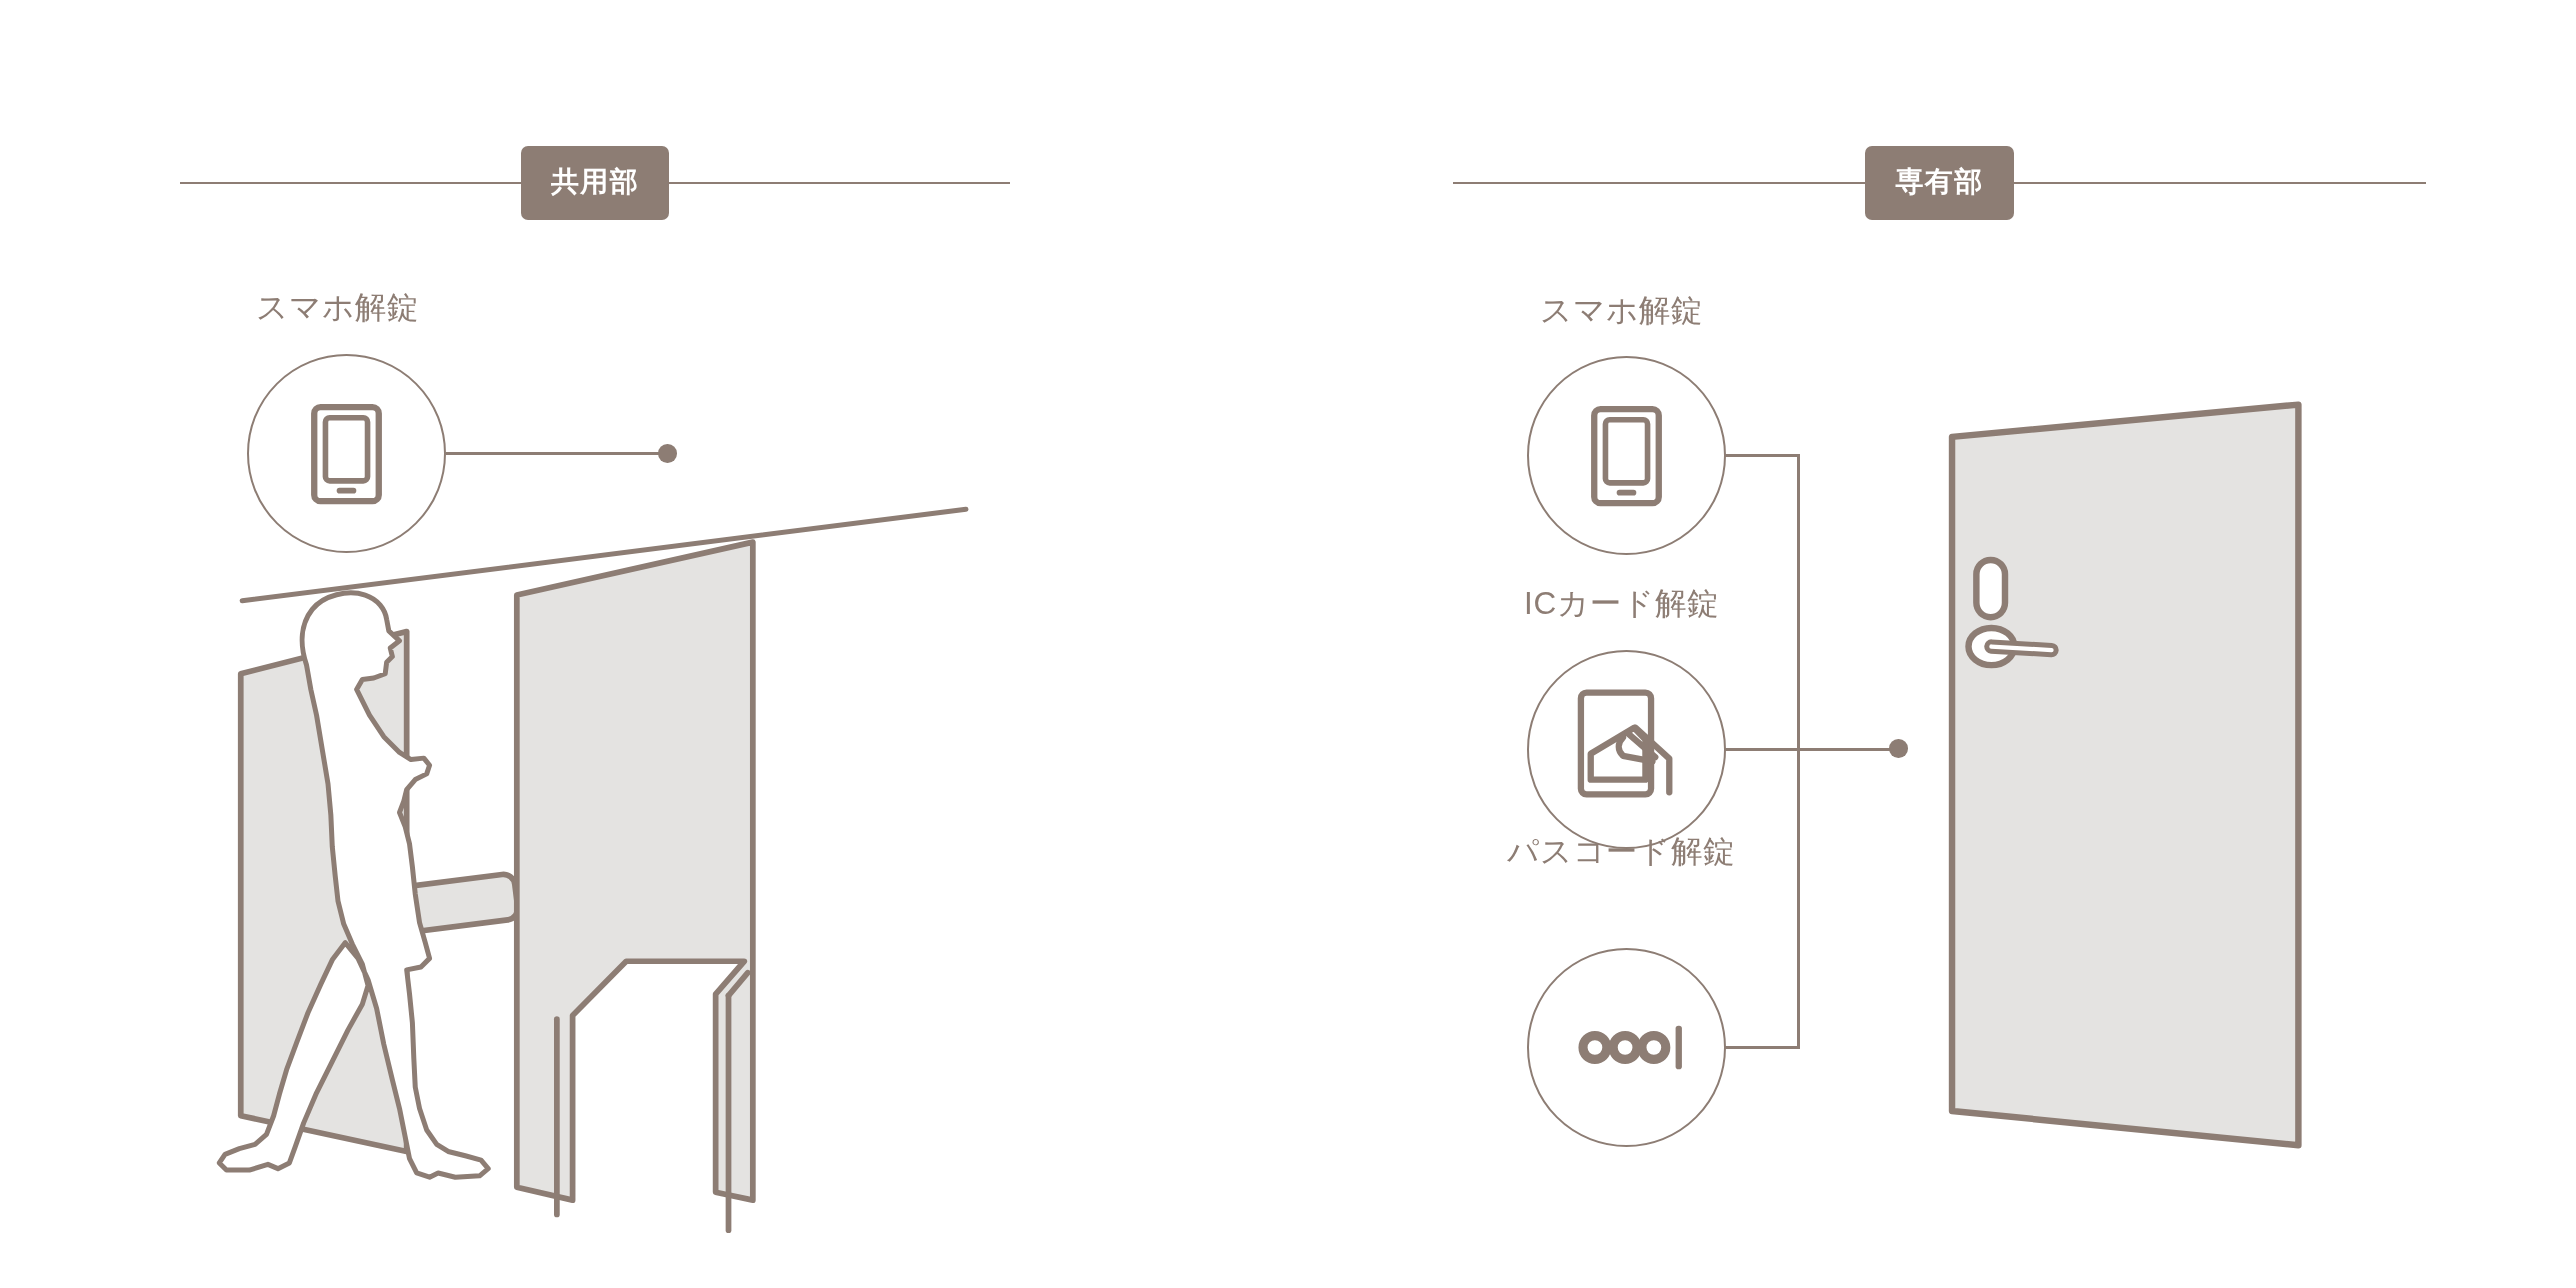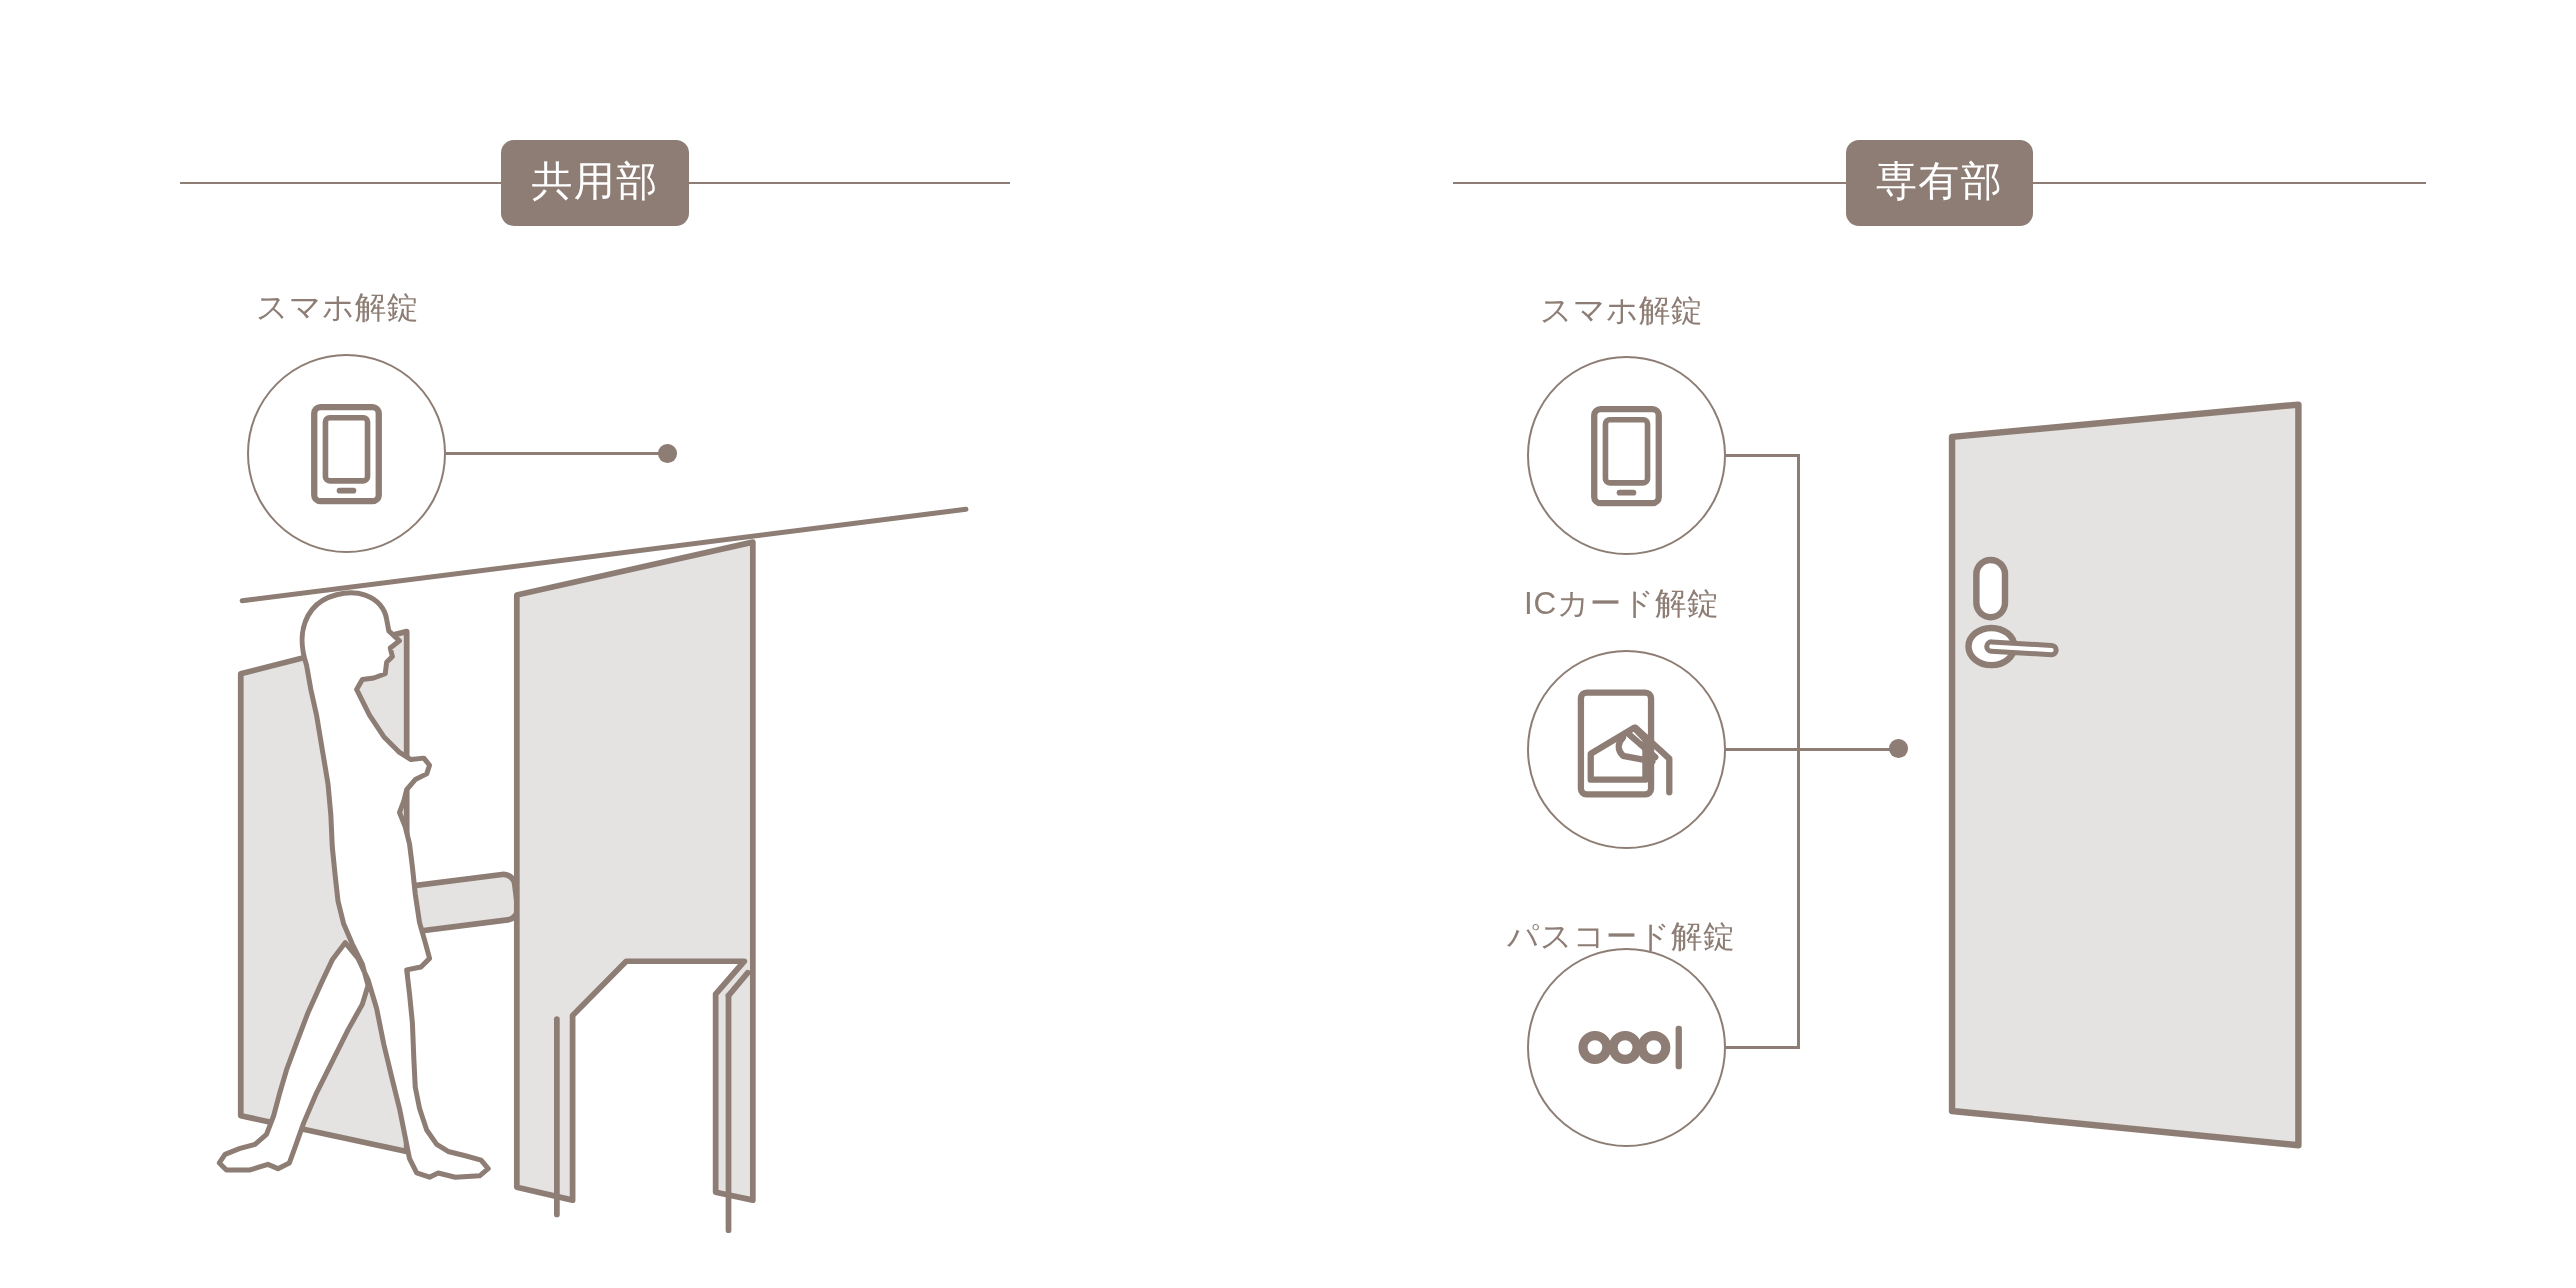--- a/index.html
+++ b/index.html
@@ -27,28 +27,28 @@
   }
   .rule {
     flex: 1 1 auto;
     height: 2.9px;
     background: #8d7d74;
   }
   .pill {
     flex: 0 0 auto;
     background: #8d7d74;
     color: #ffffff;
-    border-radius: 13px;
-    font-size: 41px;
+    border-radius: 7px;
+    font-size: 28px;
     line-height: 1;
     letter-spacing: 1.4px;
     padding: 21.5px 30px 24px 30px;
     white-space: nowrap;
     text-align: center;
-    font-weight: 400;
+    font-weight: 700;
   }
 
   
   .feature-label {
     position: absolute;
     color: #8d7d74;
     font-size: 31.5px;
     line-height: 1;
     letter-spacing: 0.7px;
     white-space: nowrap;
@@ -256,21 +256,21 @@
   <div class="icon-circle" style="left:1527px; top:650px; width:199px; height:199px;">
     <svg viewBox="0 0 278 278">
       <rect x="74" y="58" width="100" height="145" rx="8" ry="8" fill="none" stroke="#8d7d74" stroke-width="9"></rect>
       <path d="M 88 145 L 150 108 L 166 125 L 166 182 L 88 182 Z" fill="#ffffff" stroke="#8d7d74" stroke-width="9" stroke-linejoin="round"></path>
       <path d="M 152 108 L 200 152 L 200 200" fill="none" stroke="#8d7d74" stroke-width="9" stroke-linecap="round" stroke-linejoin="round"></path>
       <path d="M 134 122 C 126 130 126 140 134 148 L 176 156" fill="none" stroke="#8d7d74" stroke-width="9" stroke-linecap="round" stroke-linejoin="round"></path>
       <path d="M 141 116 L 180 150" fill="none" stroke="#8d7d74" stroke-width="9" stroke-linecap="round"></path>
     </svg>
   </div>
 
-  <div class="feature-label" style="left:1507px; top:921px;">パスコード解錠</div>
+  <div class="feature-label" style="left:1507px; top:836px;">パスコード解錠</div>
 
   <div class="icon-circle" style="left:1527px; top:948px; width:199px; height:199px;">
     <svg viewBox="0 0 278 278">
       <circle cx="94" cy="139" r="17" fill="none" stroke="#8d7d74" stroke-width="13"></circle>
       <circle cx="137" cy="139" r="17" fill="none" stroke="#8d7d74" stroke-width="13"></circle>
       <circle cx="178" cy="139" r="17" fill="none" stroke="#8d7d74" stroke-width="13"></circle>
       <rect x="209" y="108" width="9" height="62" rx="4" ry="4" fill="#8d7d74"></rect>
     </svg>
   </div>
 

